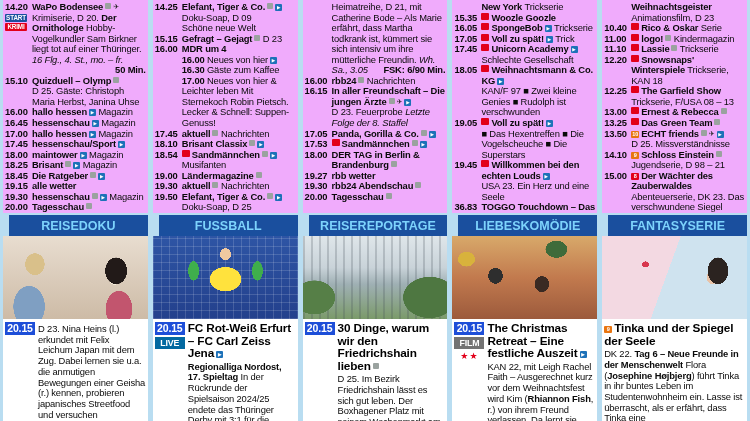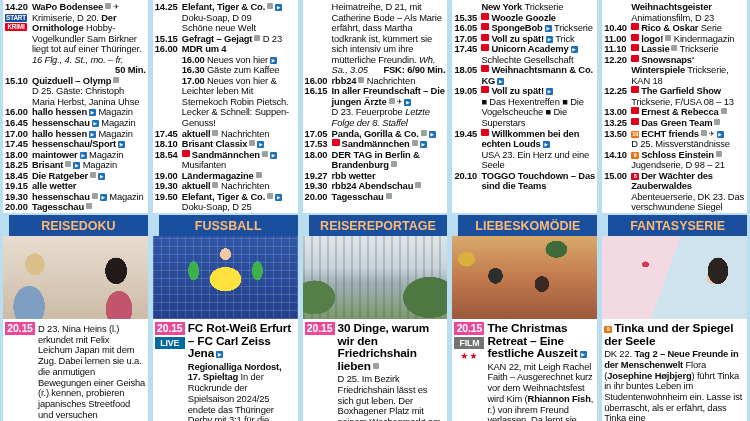--- a/index.html
+++ b/index.html
@@ -1,39 +1,39 @@
 <!DOCTYPE html>
 <html><head>
 <meta charset="utf-8">
 <style>
   html,body{margin:0;padding:0;}
   body{font-family:"Liberation Sans",sans-serif;background:#b9ddf1;}
   #page{width:750px;height:421px;background:#b9ddf1;display:flex;gap:5px;padding:0 3px;box-sizing:border-box;overflow:hidden;}
   .col{flex:1;min-width:0;display:flex;flex-direction:column;}
-  .listings{height:211px;background:#ffffff;overflow:hidden;padding:2px 2px 0 2px;font-size:9.4px;line-height:10.55px;color:#0a0a0a;letter-spacing:-0.15px;}
+  .listings{height:211px;background:#f0abfc;overflow:hidden;padding:2px 2px 0 2px;font-size:9.4px;line-height:10.55px;color:#0a0a0a;letter-spacing:-0.15px;}
   .item{display:flex;}
   .t{width:27px;flex:none;display:flex;flex-direction:column;align-items:flex-start;}
   .tnum{font-weight:bold;}
   .gbadge{color:#fff;font-weight:bold;font-size:6.3px;line-height:8px;text-align:center;margin-top:1px;border-radius:1px;padding:0 1px;min-width:20px;}
   .c{flex:1;min-width:0;}
   .b{font-weight:bold;}
   .i{font-style:italic;margin-top:8px;}
   .r{float:right;}
   .desc{}
   .subitem{}
   .ic{display:inline-block;vertical-align:1px;margin-left:2px;}
   .ic-repeat{width:6px;height:6px;background:#9aa29f;border-radius:1px;}
   .ic-play{width:7px;height:7px;background:#1d71b8;color:#fff;font-size:4.5px;line-height:7px;text-align:center;border-radius:1px;}
   .ic-plane{font-size:7px;color:#222;}
   .pb{display:inline-block;min-width:6px;height:7px;padding:0 1px;color:#fff;font-weight:bold;font-size:5.5px;line-height:7px;text-align:center;margin-right:2px;border-radius:1px;vertical-align:1px;}
-  .banner{height:21px;margin-top:2px;background:#1a4f9e;color:#fdba74;font-weight:bold;font-size:12.5px;display:flex;align-items:center;justify-content:center;letter-spacing:0;margin-left:6px;}
+  .banner{height:21px;margin-top:2px;background:#1a4f9e;color:#7dd3fc;font-weight:bold;font-size:12.5px;display:flex;align-items:center;justify-content:center;letter-spacing:0;margin-left:6px;}
   .photo{height:83px;overflow:hidden;}
   .detail{flex:1;background:#ffffff;overflow:hidden;padding:3px 2px 0 2px;display:flex;letter-spacing:-0.15px;}
   .dleft{width:30px;flex:none;display:flex;flex-direction:column;gap:2px;margin-right:3px;}
-  .dtime{background:#ec4899;color:#fff;font-weight:bold;font-size:10.5px;line-height:13px;text-align:center;}
+  .dtime{background:#1d4ed8;color:#fff;font-weight:bold;font-size:10.5px;line-height:13px;text-align:center;}
   .dlabel{color:#fff;font-weight:bold;font-size:8.8px;line-height:12px;text-align:center;}
   .dstars{color:#e2001a;font-size:9px;letter-spacing:1px;text-align:center;}
   .dright{flex:1;min-width:0;}
   .dtitle{font-weight:bold;font-size:11.8px;line-height:12.6px;color:#000;}
   .ddesc{font-size:9.4px;line-height:10.7px;margin-top:2px;color:#0a0a0a;}
   
   .p0{background:
     radial-gradient(18px 22px at 78% 42%, #221a18 60%, transparent 61%),
     radial-gradient(10px 12px at 77% 50%, #f3ead9 60%, transparent 61%),
     radial-gradient(16px 18px at 22% 34%, #d9c08a 60%, transparent 61%),
@@ -407,20 +407,21 @@
             <div class="tl"><span class="pb" style="background: rgb(226, 0, 26);"></span><span class="b">Unicorn Academy</span><span class="ic ic-play">▶</span></div>
             <div class="desc"><span>Schlechte Gesellschaft</span></div>
           </div>
         </div>
         <div class="item">
           <div class="t">
             <span class="tnum">18.05</span>
           </div>
           <div class="c">
             <div class="tl"><span class="pb" style="background: rgb(226, 0, 26);"></span><span class="b">Weihnachtsmann &amp; Co. KG</span><span class="ic ic-play">▶</span></div>
+            <div class="desc"><span>KAN/F 97 ■ Zwei kleine Genies ■ Rudolph ist verschwunden</span></div>
           </div>
         </div>
         <div class="item">
           <div class="t">
             <span class="tnum">19.05</span>
           </div>
           <div class="c">
             <div class="tl"><span class="pb" style="background: rgb(226, 0, 26);"></span><span class="b">Voll zu spät!</span><span class="ic ic-play">▶</span></div>
             <div class="desc"><span>■ Das Hexentreffen ■ Die Vogelscheuche ■ Die Superstars</span></div>
           </div>
@@ -429,21 +430,21 @@
           <div class="t">
             <span class="tnum">19.45</span>
           </div>
           <div class="c">
             <div class="tl"><span class="pb" style="background: rgb(226, 0, 26);"></span><span class="b">Willkommen bei den echten Louds</span><span class="ic ic-play">▶</span></div>
             <div class="desc"><span>USA 23. Ein Herz und eine Seele</span></div>
           </div>
         </div>
         <div class="item">
           <div class="t">
-            <span class="tnum">20.10</span>
+            <span class="tnum">36.83</span>
           </div>
           <div class="c">
             <div class="tl"><span class="b">TOGGO Touchdown – Das sind die Teams</span></div>
           </div>
         </div>
       </div>
       <div class="banner">LIEBESKOMÖDIE</div>
       <div class="photo p3"></div>
       <div class="detail">
         <div class="dleft">
@@ -549,17 +550,17 @@
           <div class="c">
             <div class="tl"><span class="pb" style="background: rgb(226, 0, 26);">8</span><span class="b">Der Wächter des Zauberwaldes</span><span> Abenteuerserie, DK 23. Das verschwundene Siegel</span></div>
           </div>
         </div>
       </div>
       <div class="banner">FANTASYSERIE</div>
       <div class="photo p4"></div>
       <div class="detail">
         <div class="dright">
           <div class="dtitle"><span class="pb" style="background: rgb(232, 117, 17);">9</span><span>Tinka und der Spiegel der Seele</span></div>
-          <div class="ddesc"><span>DK 22. </span><span class="b ">Tag 2 – Neue Freunde in der Menschenwelt </span><span>Flora (</span><span class="b ">Josephine Højbjerg</span><span>) führt Tinka in ihr buntes Leben im Studentenwohnheim ein. Lasse ist überrascht, als er erfährt, dass Tinka eine</span></div>
+          <div class="ddesc"><span>DK 22. </span><span class="b ">Tag 6 – Neue Freunde in der Menschenwelt </span><span>Flora (</span><span class="b ">Josephine Højbjerg</span><span>) führt Tinka in ihr buntes Leben im Studentenwohnheim ein. Lasse ist überrascht, als er erfährt, dass Tinka eine</span></div>
         </div>
       </div>
     </div>
   </div>
 
 </body></html>

